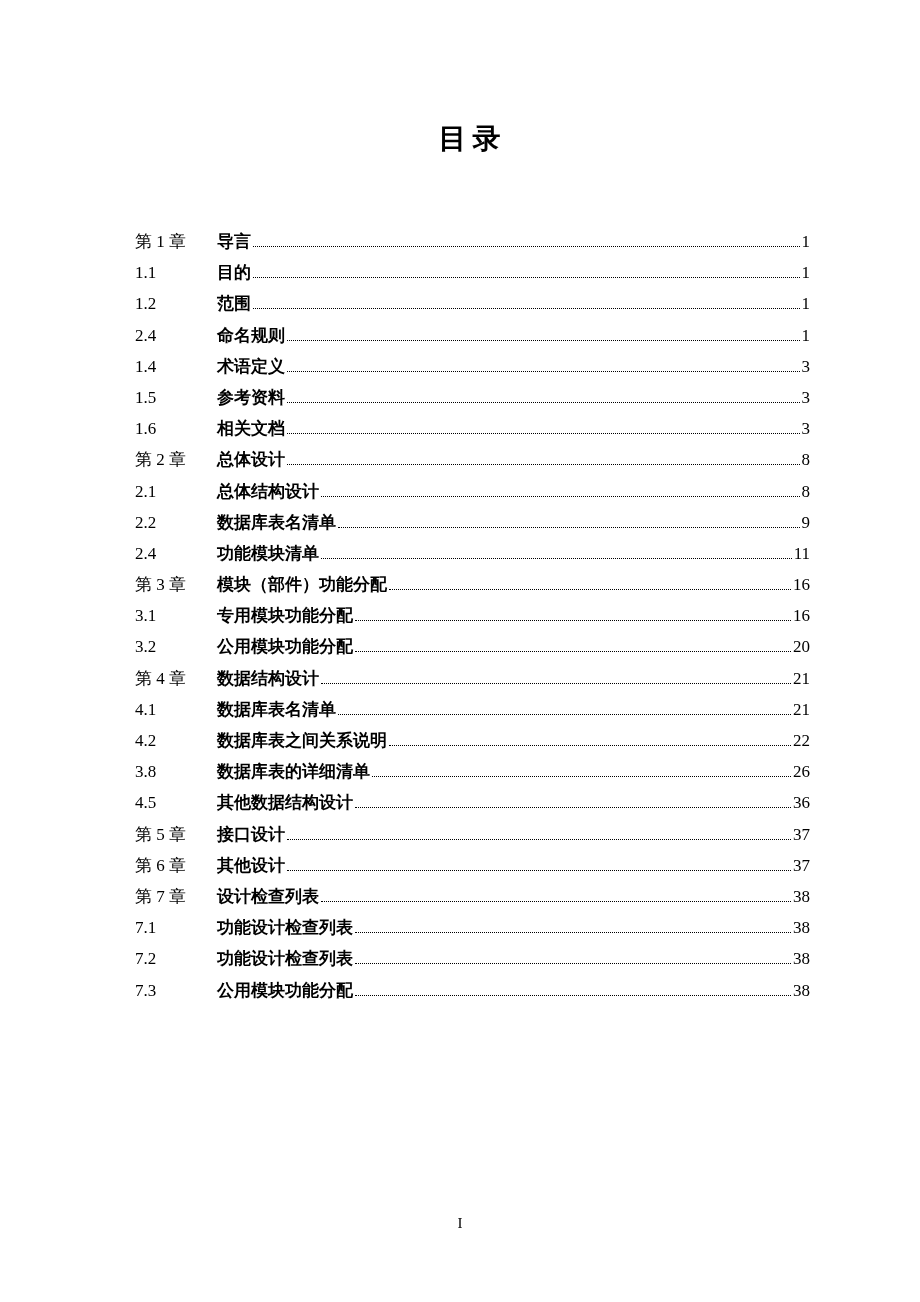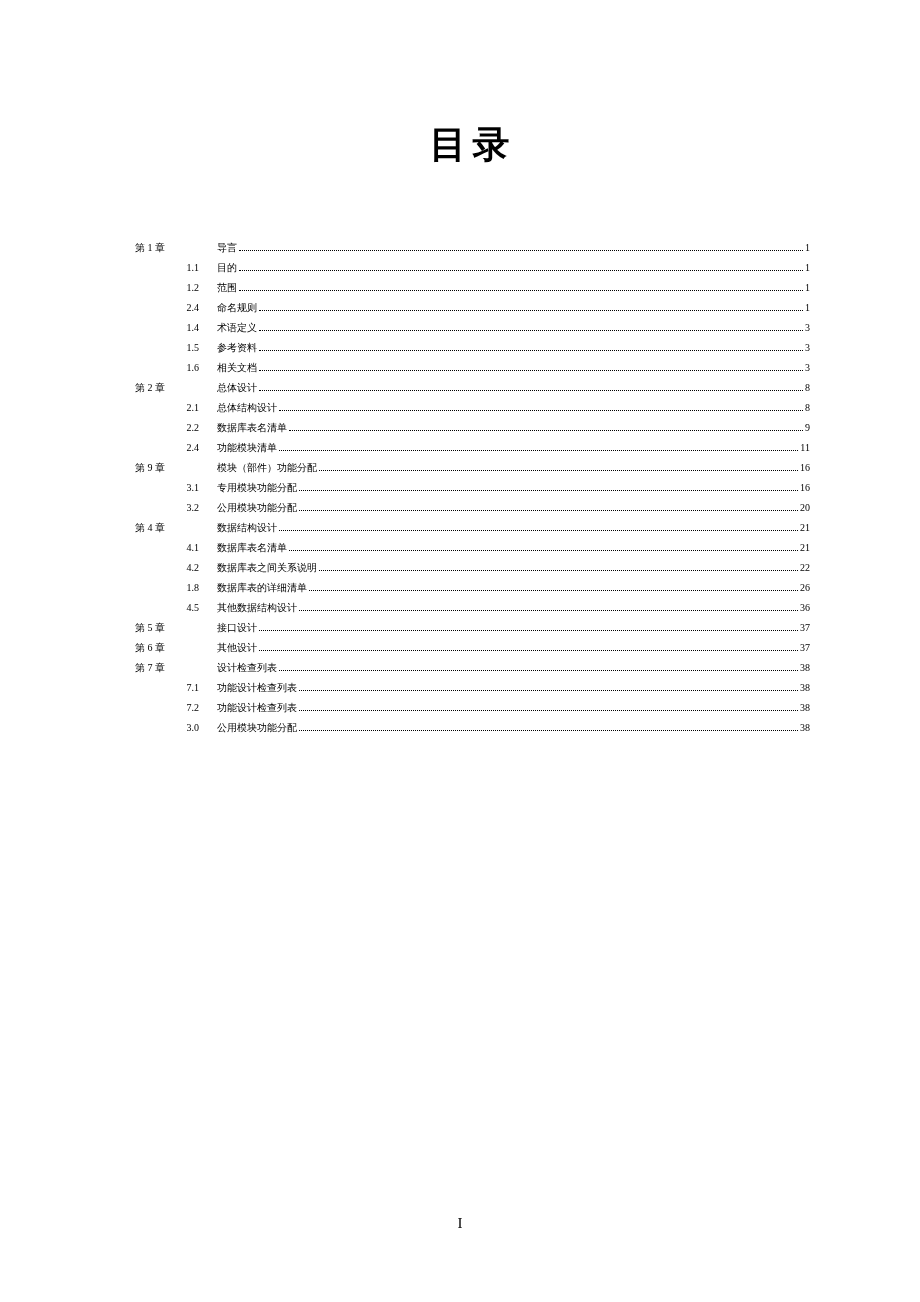--- a/index.html
+++ b/index.html
@@ -13,47 +13,47 @@
       background: #ffffff;
       font-family: "SimSun", "宋体", serif;
       color: #000000;
       position: relative;
     }
     .page {
       padding: 120px 110px 0 135px;
     }
     .title {
       text-align: center;
-      font-size: 37px;
+      font-size: 28px;
       letter-spacing: 6px;
       margin-bottom: 70px;
       font-family: "SimSun", "宋体", serif;
     }
     .toc-entry {
       display: flex;
       align-items: baseline;
       margin-bottom: 4px;
-      font-size: 10px;
+      font-size: 17px;
       line-height: 1.6;
     }
     .entry-number {
       width: 82px;
-      text-align: right;
       padding-right: 18px;
       white-space: nowrap;
       flex-shrink: 0;
     }
     .entry-number.chapter {
       text-align: left;
       padding-left: 0;
       padding-right: 0;
     }
     .entry-title {
       white-space: nowrap;
       flex-shrink: 0;
+      font-weight: bold;
     }
     .dots {
       flex: 1;
       border-bottom: 1.5px dotted #000;
       margin: 0 2px 4px 2px;
       min-width: 10px;
     }
     .entry-page {
       white-space: nowrap;
       flex-shrink: 0;
@@ -134,21 +134,21 @@
         <span class="dots"></span>
         <span class="entry-page">9</span>
       </div>
       <div class="toc-entry">
         <span class="entry-number">2.4</span>
         <span class="entry-title">功能模块清单</span>
         <span class="dots"></span>
         <span class="entry-page">11</span>
       </div>
       <div class="toc-entry">
-        <span class="entry-number chapter">第 9 章</span>
+        <span class="entry-number chapter">第 3 章</span>
         <span class="entry-title">模块（部件）功能分配</span>
         <span class="dots"></span>
         <span class="entry-page">16</span>
       </div>
       <div class="toc-entry">
         <span class="entry-number">3.1</span>
         <span class="entry-title">专用模块功能分配</span>
         <span class="dots"></span>
         <span class="entry-page">16</span>
       </div>
@@ -170,21 +170,21 @@
         <span class="dots"></span>
         <span class="entry-page">21</span>
       </div>
       <div class="toc-entry">
         <span class="entry-number">4.2</span>
         <span class="entry-title">数据库表之间关系说明</span>
         <span class="dots"></span>
         <span class="entry-page">22</span>
       </div>
       <div class="toc-entry">
-        <span class="entry-number">1.8</span>
+        <span class="entry-number">3.8</span>
         <span class="entry-title">数据库表的详细清单</span>
         <span class="dots"></span>
         <span class="entry-page">26</span>
       </div>
       <div class="toc-entry">
         <span class="entry-number">4.5</span>
         <span class="entry-title">其他数据结构设计</span>
         <span class="dots"></span>
         <span class="entry-page">36</span>
       </div>
@@ -212,21 +212,21 @@
         <span class="dots"></span>
         <span class="entry-page">38</span>
       </div>
       <div class="toc-entry">
         <span class="entry-number">7.2</span>
         <span class="entry-title">功能设计检查列表</span>
         <span class="dots"></span>
         <span class="entry-page">38</span>
       </div>
       <div class="toc-entry">
-        <span class="entry-number">3.0</span>
+        <span class="entry-number">7.3</span>
         <span class="entry-title">公用模块功能分配</span>
         <span class="dots"></span>
         <span class="entry-page">38</span>
       </div>
     </div>
 </div>
 
 <div class="page-number">I</div>
 
 </body></html>

